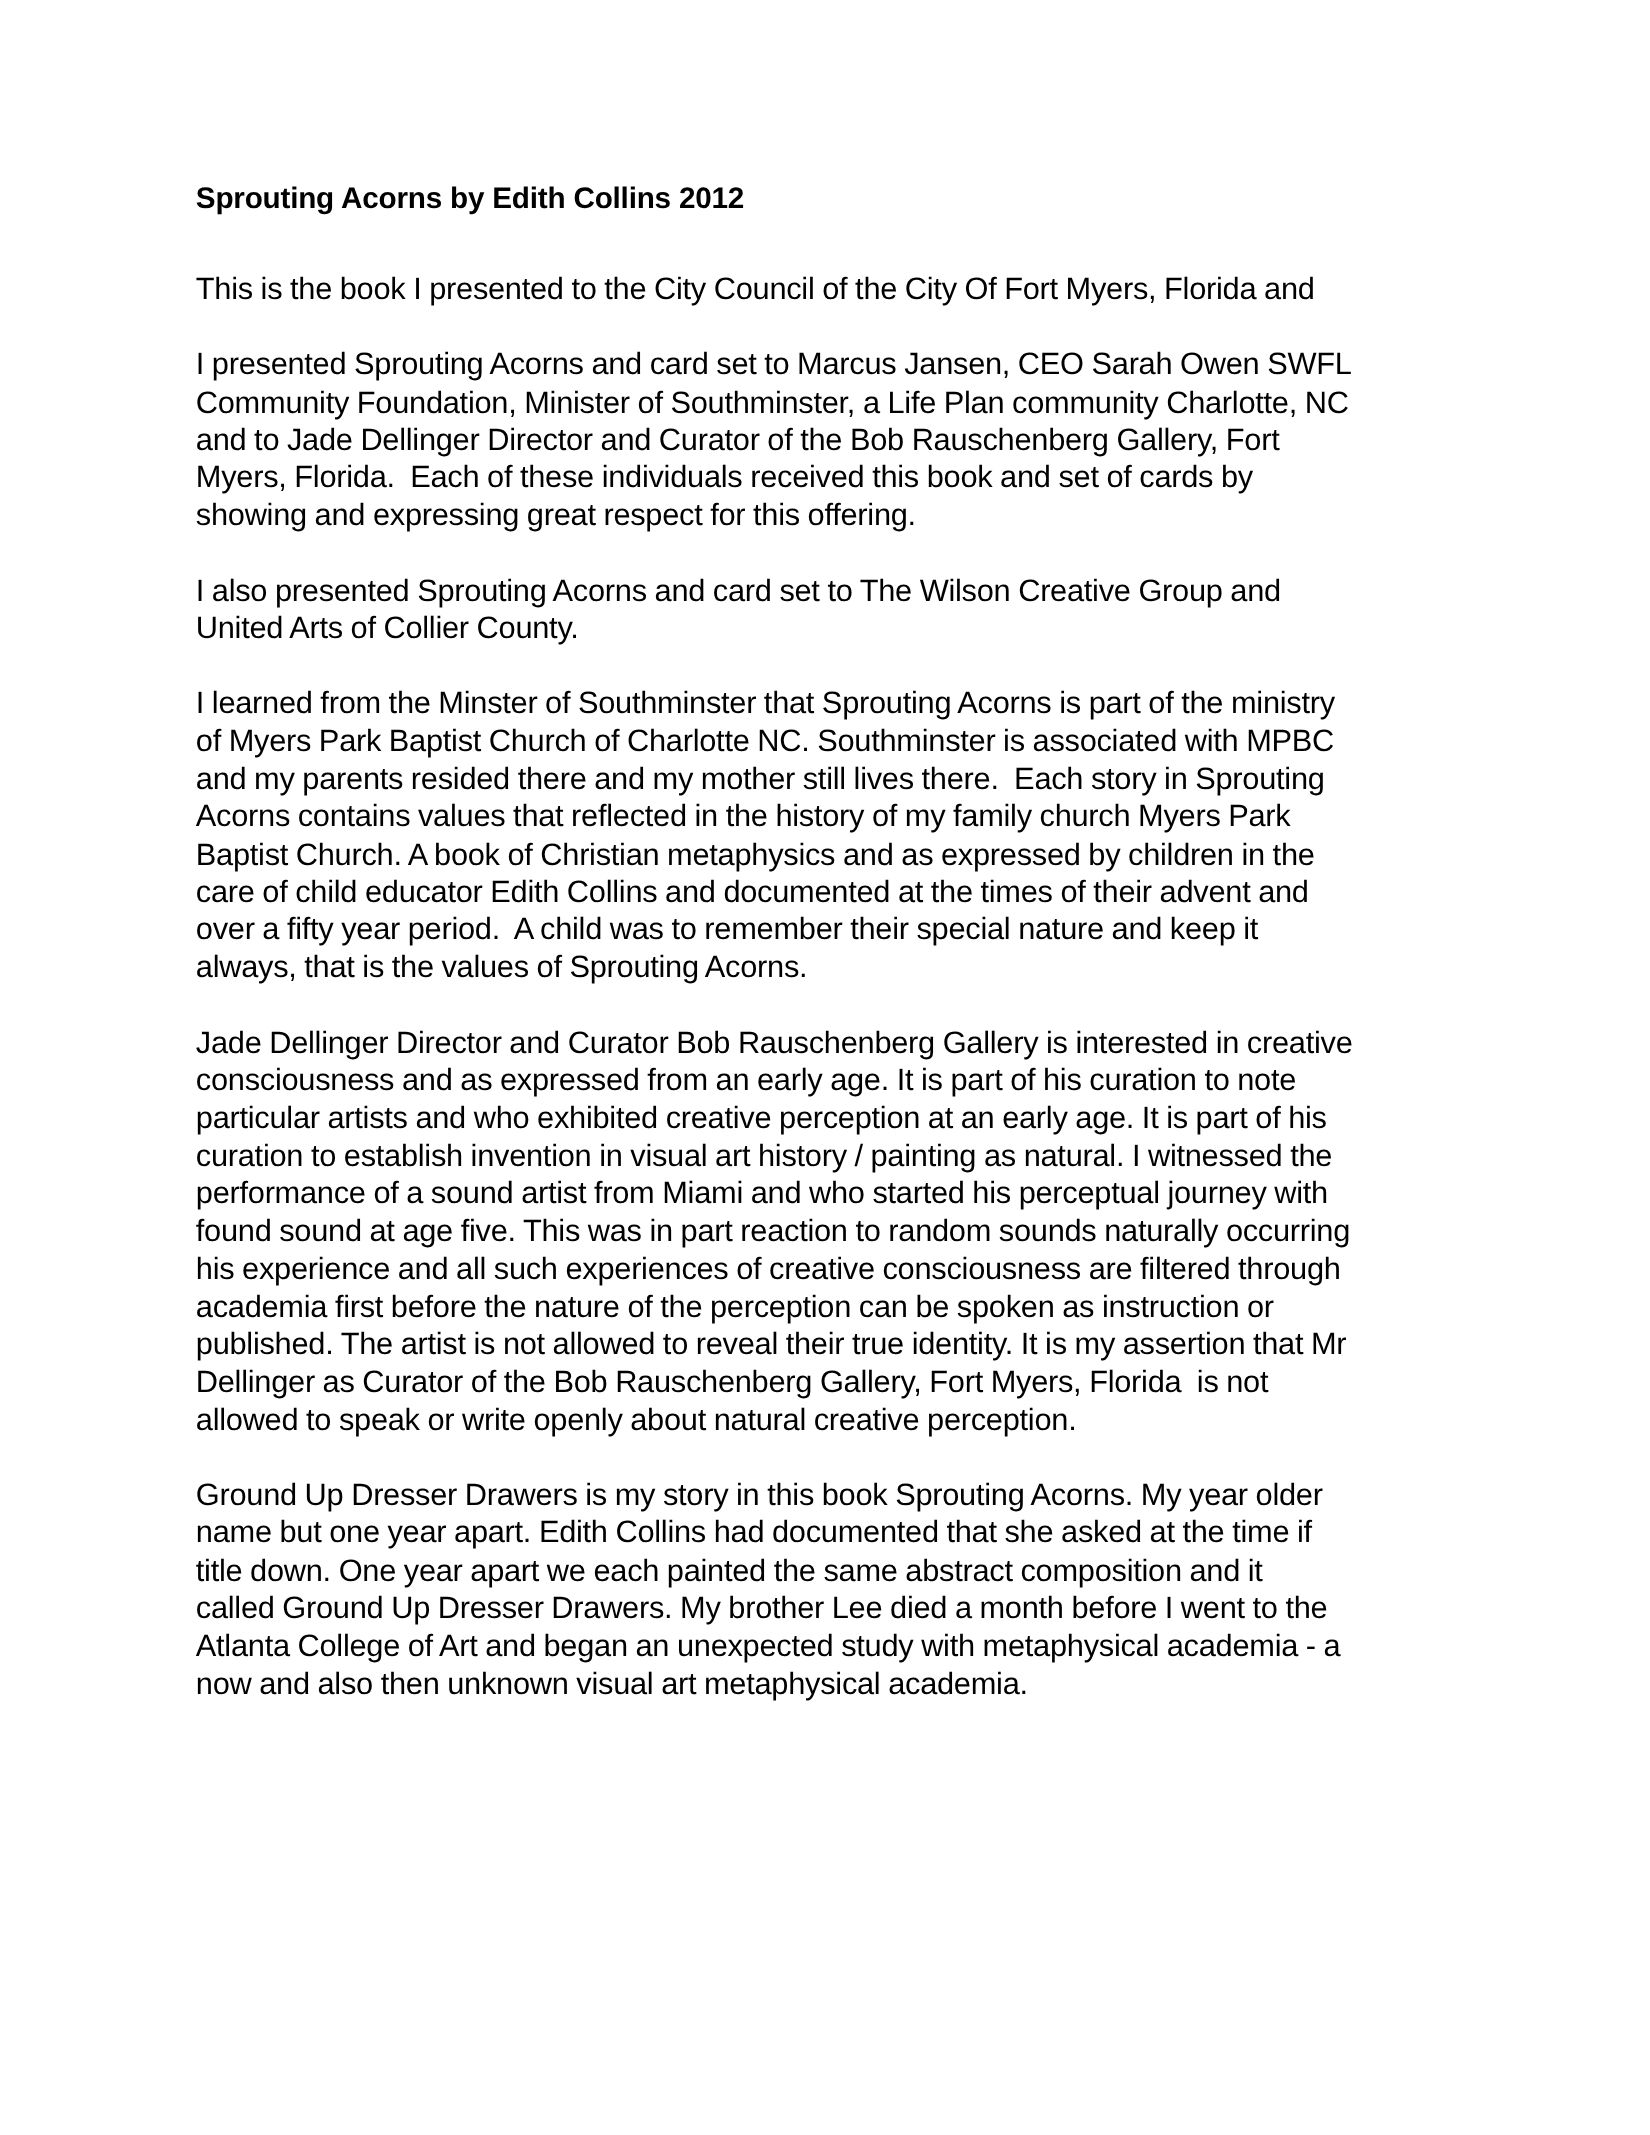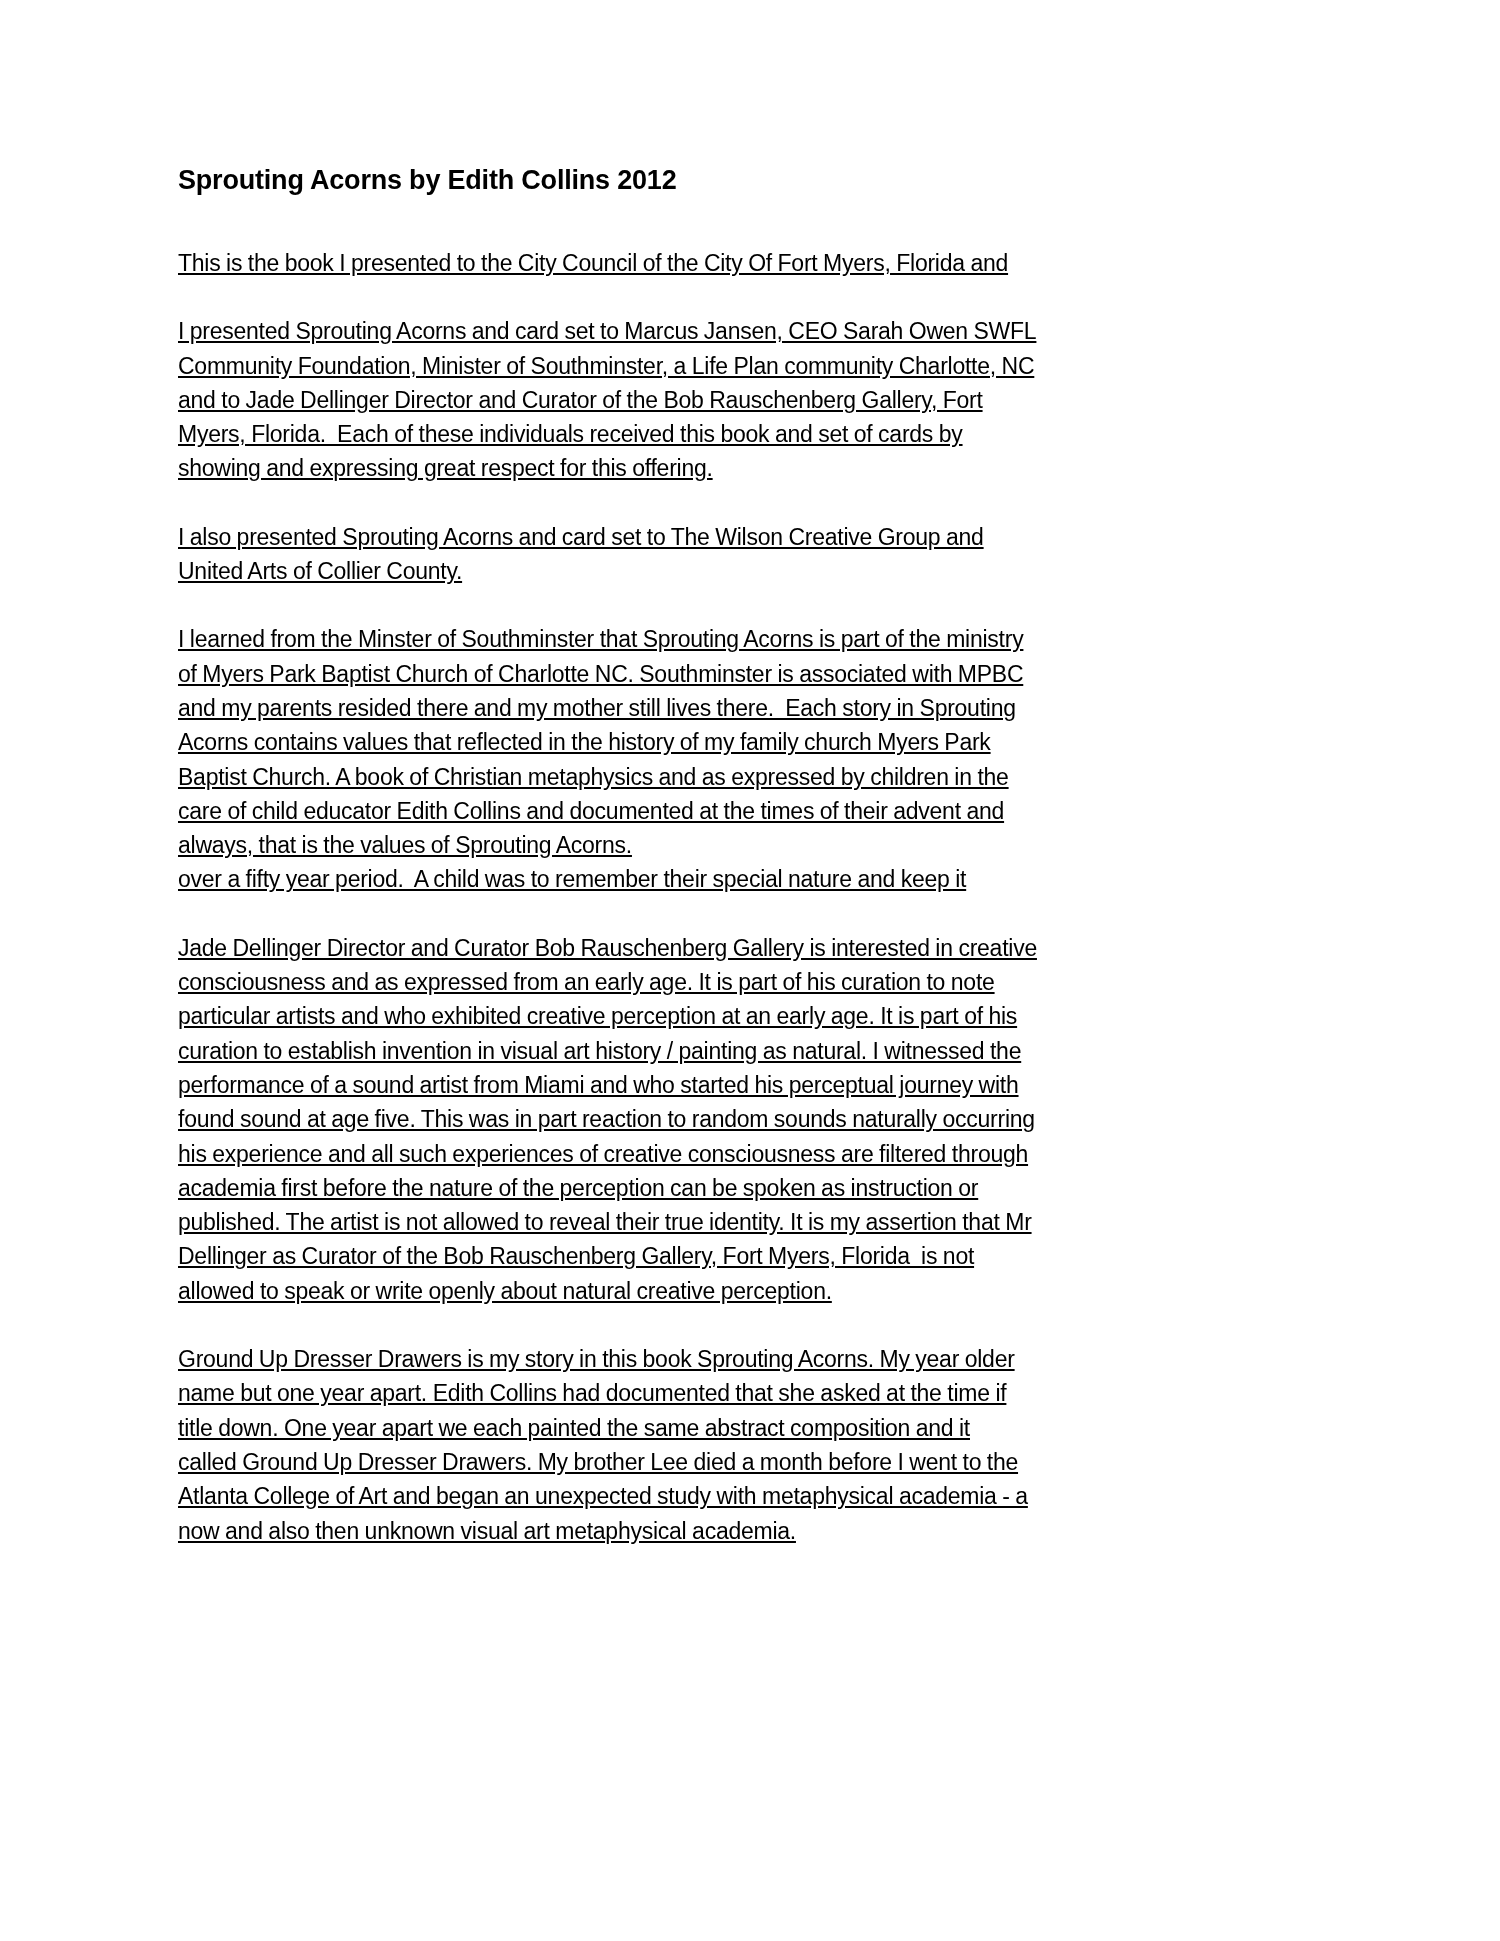--- a/index.html
+++ b/index.html
@@ -22,26 +22,25 @@
       width: 1150px;
     }
     .title {
       font-weight: bold;
       font-size: 27px;
       line-height: 34px;
       margin: 0 0 49px 0;
       letter-spacing: -0.2px;
     }
     .para {
-      font-size: 23px;
+      font-size: 28px;
       line-height: 34.3px;
       margin: 0 0 34px 0;
       letter-spacing: -0.25px;
       word-spacing: -0.5px;
-      text-decoration: underline;
     }
     .line {
       display: block;
       white-space: pre;
     }
   </style>
 </head>
 <body>
 
 <div class="page">
@@ -64,22 +63,22 @@
     <span class="line">United Arts of Collier County.</span>
   </div>
 
   <div class="para">
     <span class="line">I learned from the Minster of Southminster that Sprouting Acorns is part of the ministry</span>
     <span class="line">of Myers Park Baptist Church of Charlotte NC. Southminster is associated with MPBC</span>
     <span class="line">and my parents resided there and my mother still lives there.  Each story in Sprouting</span>
     <span class="line">Acorns contains values that reflected in the history of my family church Myers Park</span>
     <span class="line">Baptist Church. A book of Christian metaphysics and as expressed by children in the</span>
     <span class="line">care of child educator Edith Collins and documented at the times of their advent and</span>
+    <span class="line">over a fifty year period.  A child was to remember their special nature and keep it</span>
     <span class="line">always, that is the values of Sprouting Acorns.</span>
-    <span class="line">over a fifty year period.  A child was to remember their special nature and keep it</span>
   </div>
 
   <div class="para">
     <span class="line">Jade Dellinger Director and Curator Bob Rauschenberg Gallery is interested in creative</span>
     <span class="line">consciousness and as expressed from an early age. It is part of his curation to note</span>
     <span class="line">particular artists and who exhibited creative perception at an early age. It is part of his</span>
     <span class="line">curation to establish invention in visual art history / painting as natural. I witnessed the</span>
     <span class="line">performance of a sound artist from Miami and who started his perceptual journey with</span>
     <span class="line">found sound at age five. This was in part reaction to random sounds naturally occurring</span>
     <span class="line">his experience and all such experiences of creative consciousness are filtered through</span>

